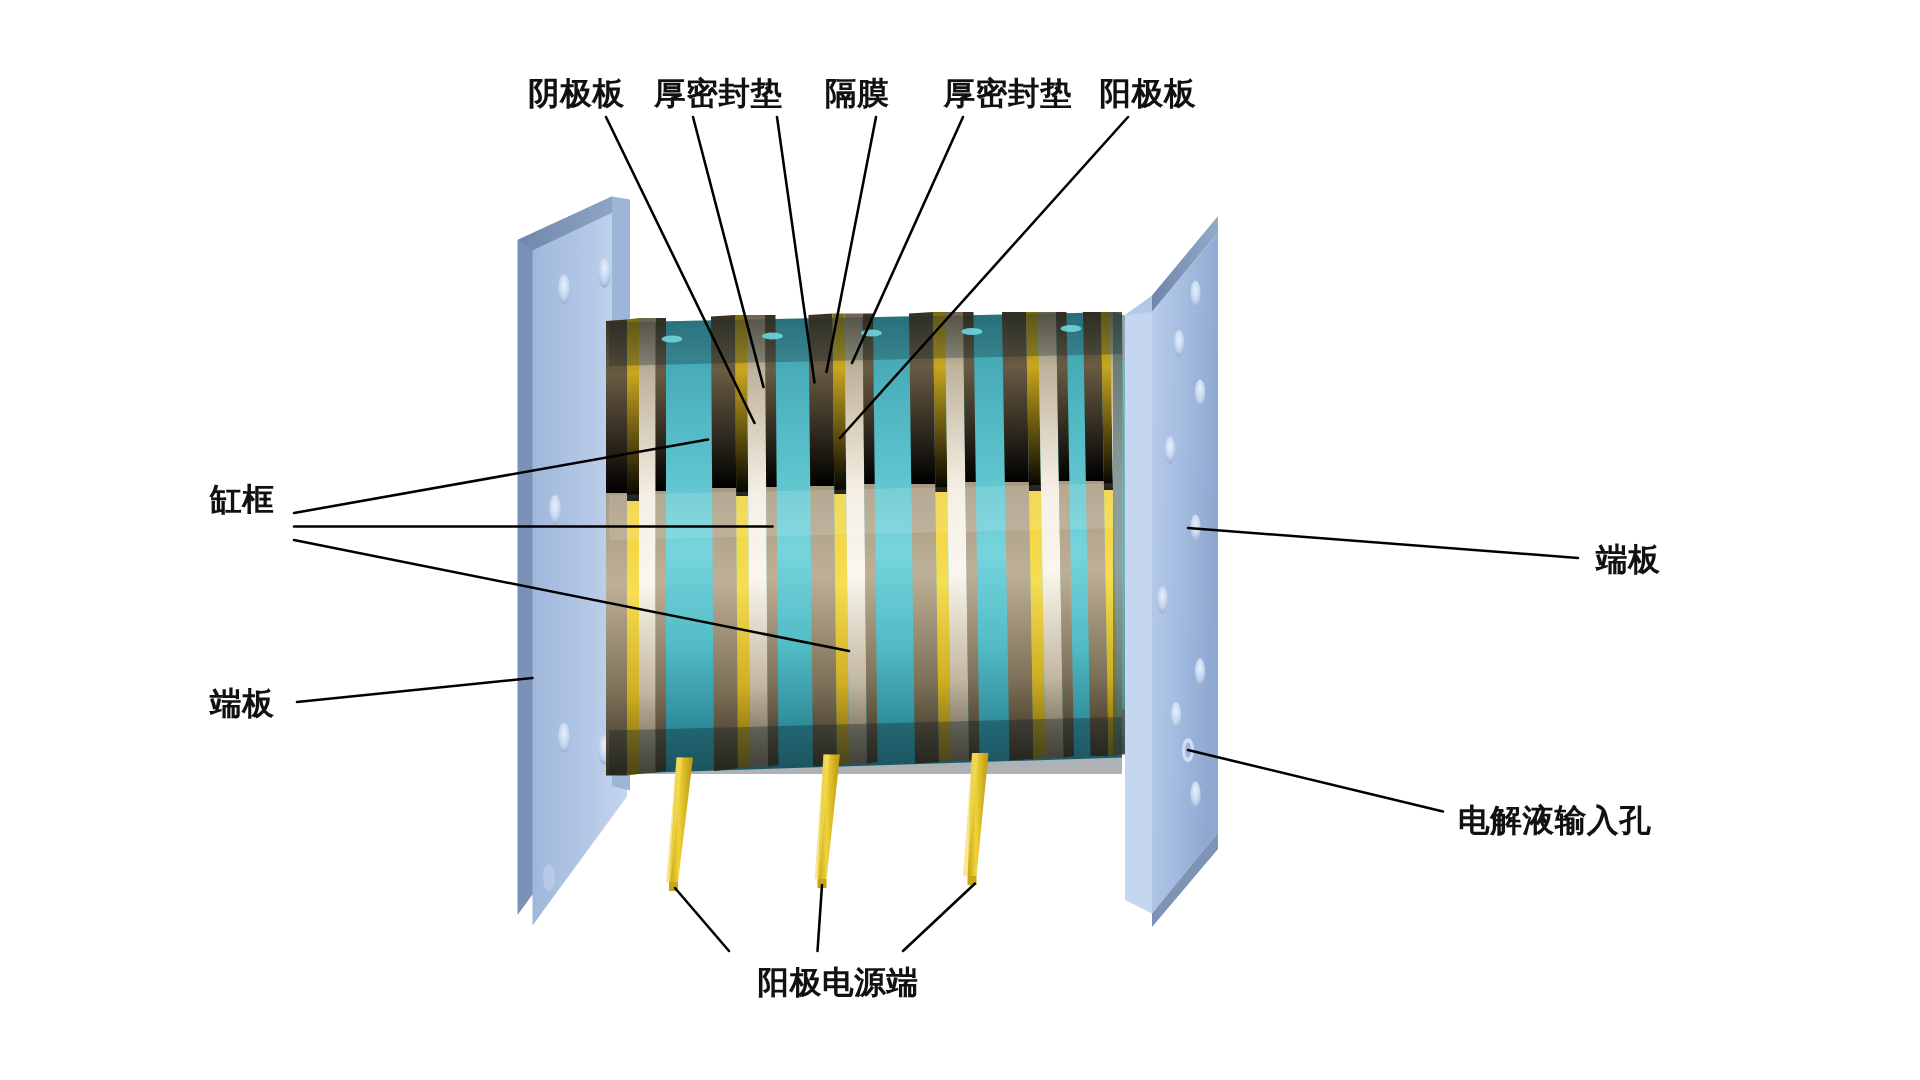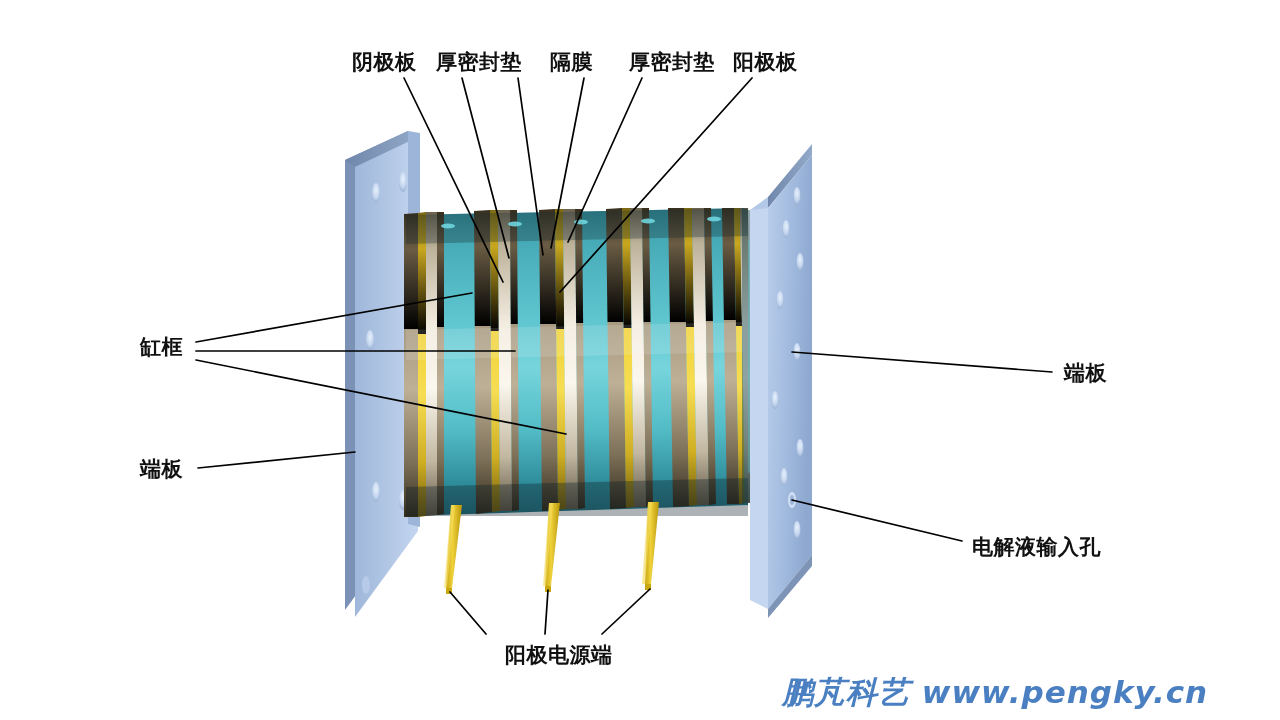--- a/index.html
+++ b/index.html
@@ -241,23 +241,22 @@
       <line x1="602" y1="634" x2="650" y2="589"></line>
     </g>
   </svg>
 
   <div class="lbl" style="left:352px;top:48px;">阴极板</div>
   <div class="lbl" style="left:436px;top:48px;">厚密封垫</div>
   <div class="lbl" style="left:550px;top:48px;">隔膜</div>
   <div class="lbl" style="left:629px;top:48px;">厚密封垫</div>
   <div class="lbl" style="left:733px;top:48px;">阳极板</div>
 
-  <div class="lbl" style="left:140px;top:333px;">缸框</div>
+  <div class="lbl" style="left:140px;top:319px;">缸框</div>
   <div class="lbl" style="left:140px;top:455px;">端板</div>
 
   <div class="lbl" style="left:1064px;top:359px;">端板</div>
   <div class="lbl" style="left:972px;top:533px;">电解液输入孔</div>
 
   <div class="lbl" style="left:477px;top:641px;margin-left:28px;">阳极电源端</div>
 
-  <div class="wm-corner">鹏芃科艺 www.pengky.cn</div>
 
 </div>
 
 </body></html>

